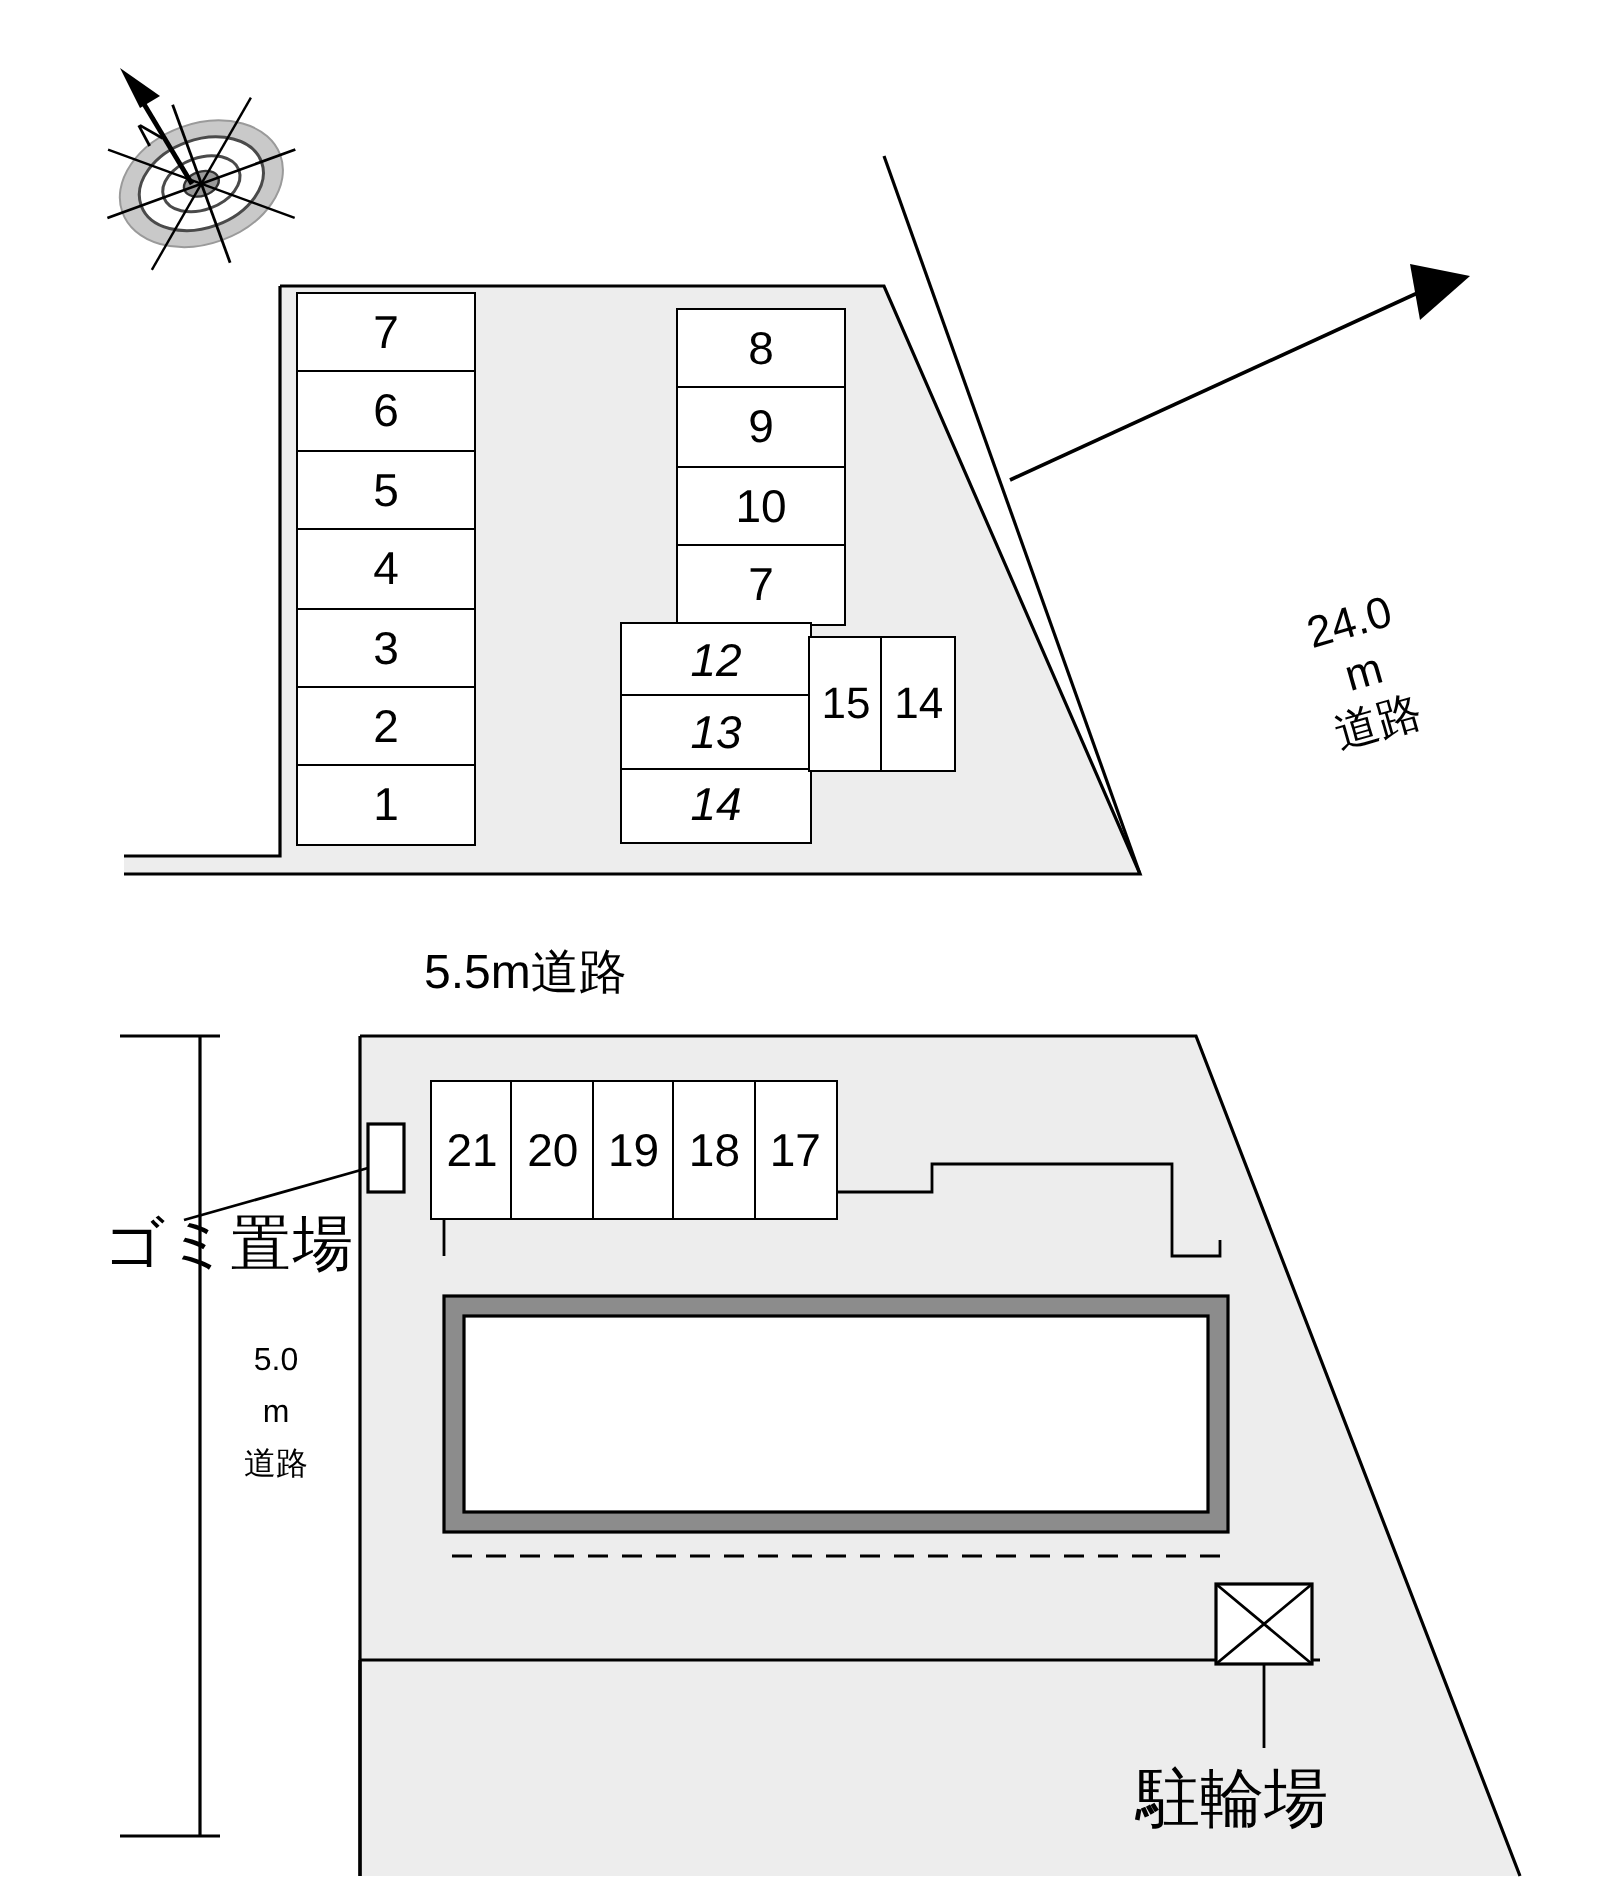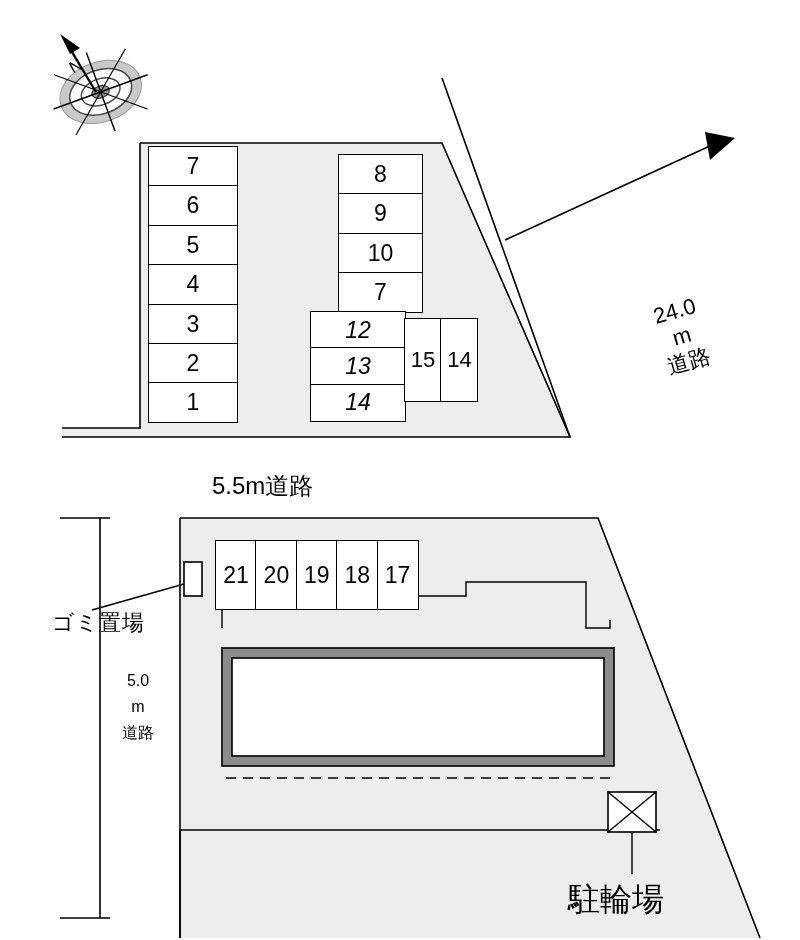--- a/index.html
+++ b/index.html
@@ -45,21 +45,21 @@
   .colB .stall { width: 85px; height: 41px; margin-top: -1.6px; }
   .colB .stall:first-child { margin-top: 0; }
 
   
   .colC { left: 310px; top: 311px; width: 96px; font-style: italic; }
   .colC .stall { width: 96px; height: 38px; margin-top: -1.6px; }
   .colC .stall:first-child { margin-top: 0; }
 
   
   .pair1516 { left: 404px; top: 318px; display: flex; }
-  .pair1516 .stall { width: 38px; height: 84px; margin-left: -1.6px; }
+  .pair1516 .stall { width: 38px; height: 68px; margin-left: -1.6px; }
   .pair1516 .stall:first-child { margin-left: 0; }
 
   
   .row2117 { left: 215px; top: 540px; display: flex; justify-content: space-between; }
   .row2117 .stall { width: 42px; height: 70px; margin-left: -1.6px; }
   .row2117 .stall:first-child { margin-left: 0; }
 
   
   .label {
     color: #000;
@@ -76,21 +76,21 @@
     transform-origin: left top;
   }
   .lbl-50 {
     left: 122px; top: 668px;
     font-size: 16px;
     line-height: 26px;
     text-align: center;
   }
   .lbl-gomi {
     left: 52px; top: 608px;
-    font-size: 22px;
+    font-size: 30px;
     line-height: 30px;
     width: 32px;
     text-align: left;
     letter-spacing: 1px;
   }
   .lbl-chrin { left: 568px; top: 878px; font-size: 32px; }
 </style>
 </head>
 <body>
 

